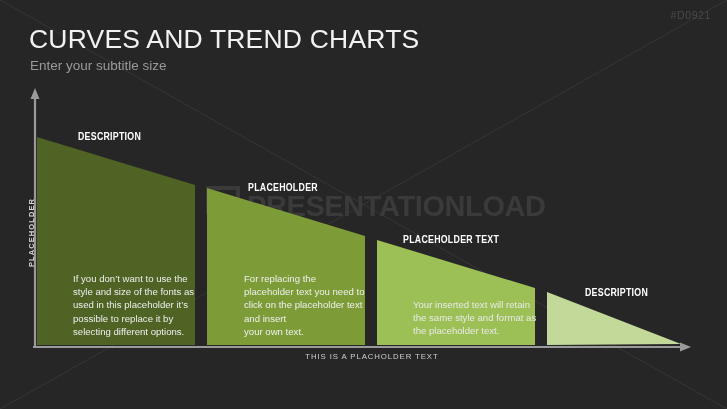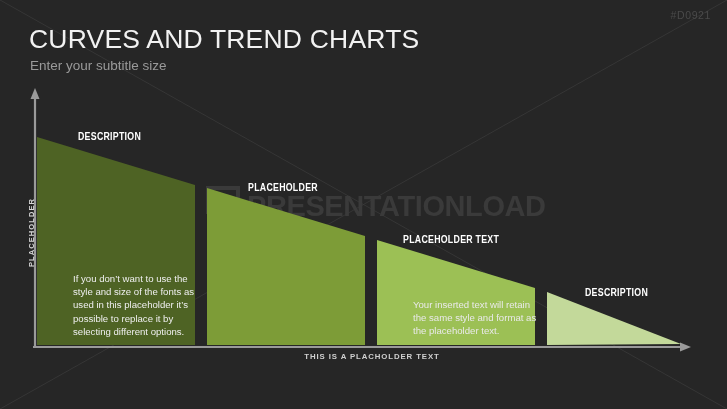--- a/index.html
+++ b/index.html
@@ -48,21 +48,21 @@
   .axis-y-label{
     position:absolute;left:-9px;top:228px;
     width:80px;text-align:center;
     color:#d8d8d8;font-size:7.5px;letter-spacing:1.1px;
     font-weight:700;
     transform:rotate(-90deg);transform-origin:center center;
   }
   .axis-x-label{
     position:absolute;left:232px;top:352px;width:280px;
     text-align:center;color:#d0d0d0;
-    font-size:7.8px;letter-spacing:.9px;font-weight:700;
+    font-size:7.8px;letter-spacing:.9px;font-weight:400;
   }
 
   
   .band-head{
     position:absolute;color:#ffffff;
     font-size:10px;font-weight:700;letter-spacing:.3px;
     white-space:nowrap;
     font-family:"Liberation Sans",sans-serif;
     transform:scaleX(.88);transform-origin:left center;
   }
@@ -128,19 +128,24 @@
     <div class="band-head" style="left:248px;top:182px;">PLACEHOLDER</div>
     <div class="band-head" style="left:403px;top:234px;">PLACEHOLDER TEXT</div>
     <div class="band-head" style="left:585px;top:287px;">DESCRIPTION</div>
 
     
     <div class="band-body" style="left:41px;top:272px;width:150px;">If you don’t want to use the
 style and size of the fonts as
 used in this placeholder it’s
 possible to replace it by
 selecting different options.</div>
+    <div class="band-body" style="left:212px;top:272px;width:152px;">For replacing the
+placeholder text you need to
+click on the placeholder text
+and insert
+your own text.</div>
     <div class="band-body dark" style="left:381px;top:298px;width:152px;">Your inserted text will retain
 the same style and format as
 the placeholder text.</div>
     <div class="band-body dark" style="left:551px;top:322px;width:130px;"></div>
 
   </div>
 </div>
 
 </body></html>

